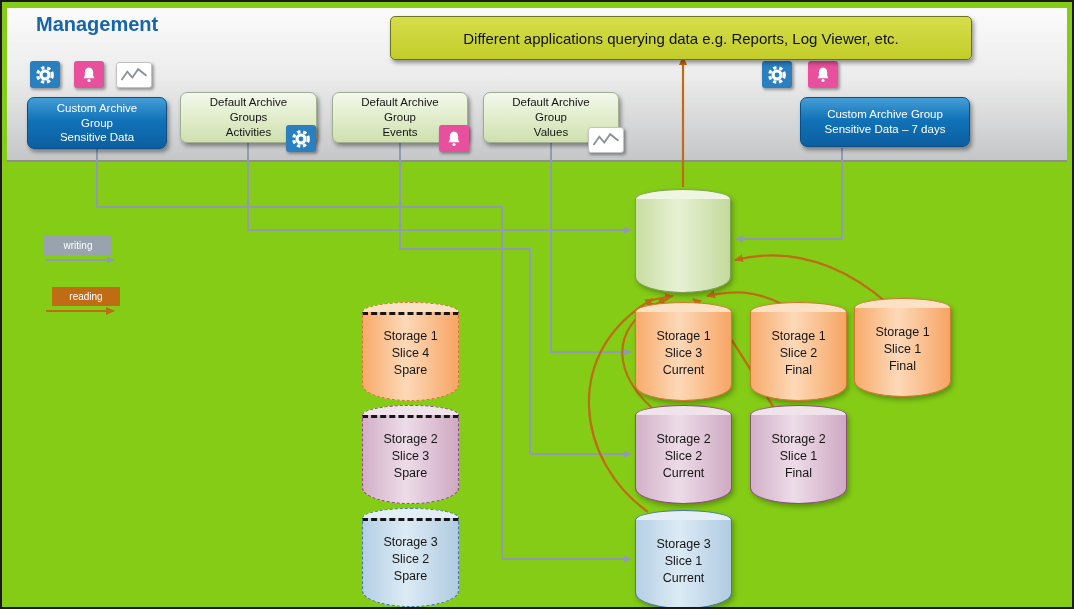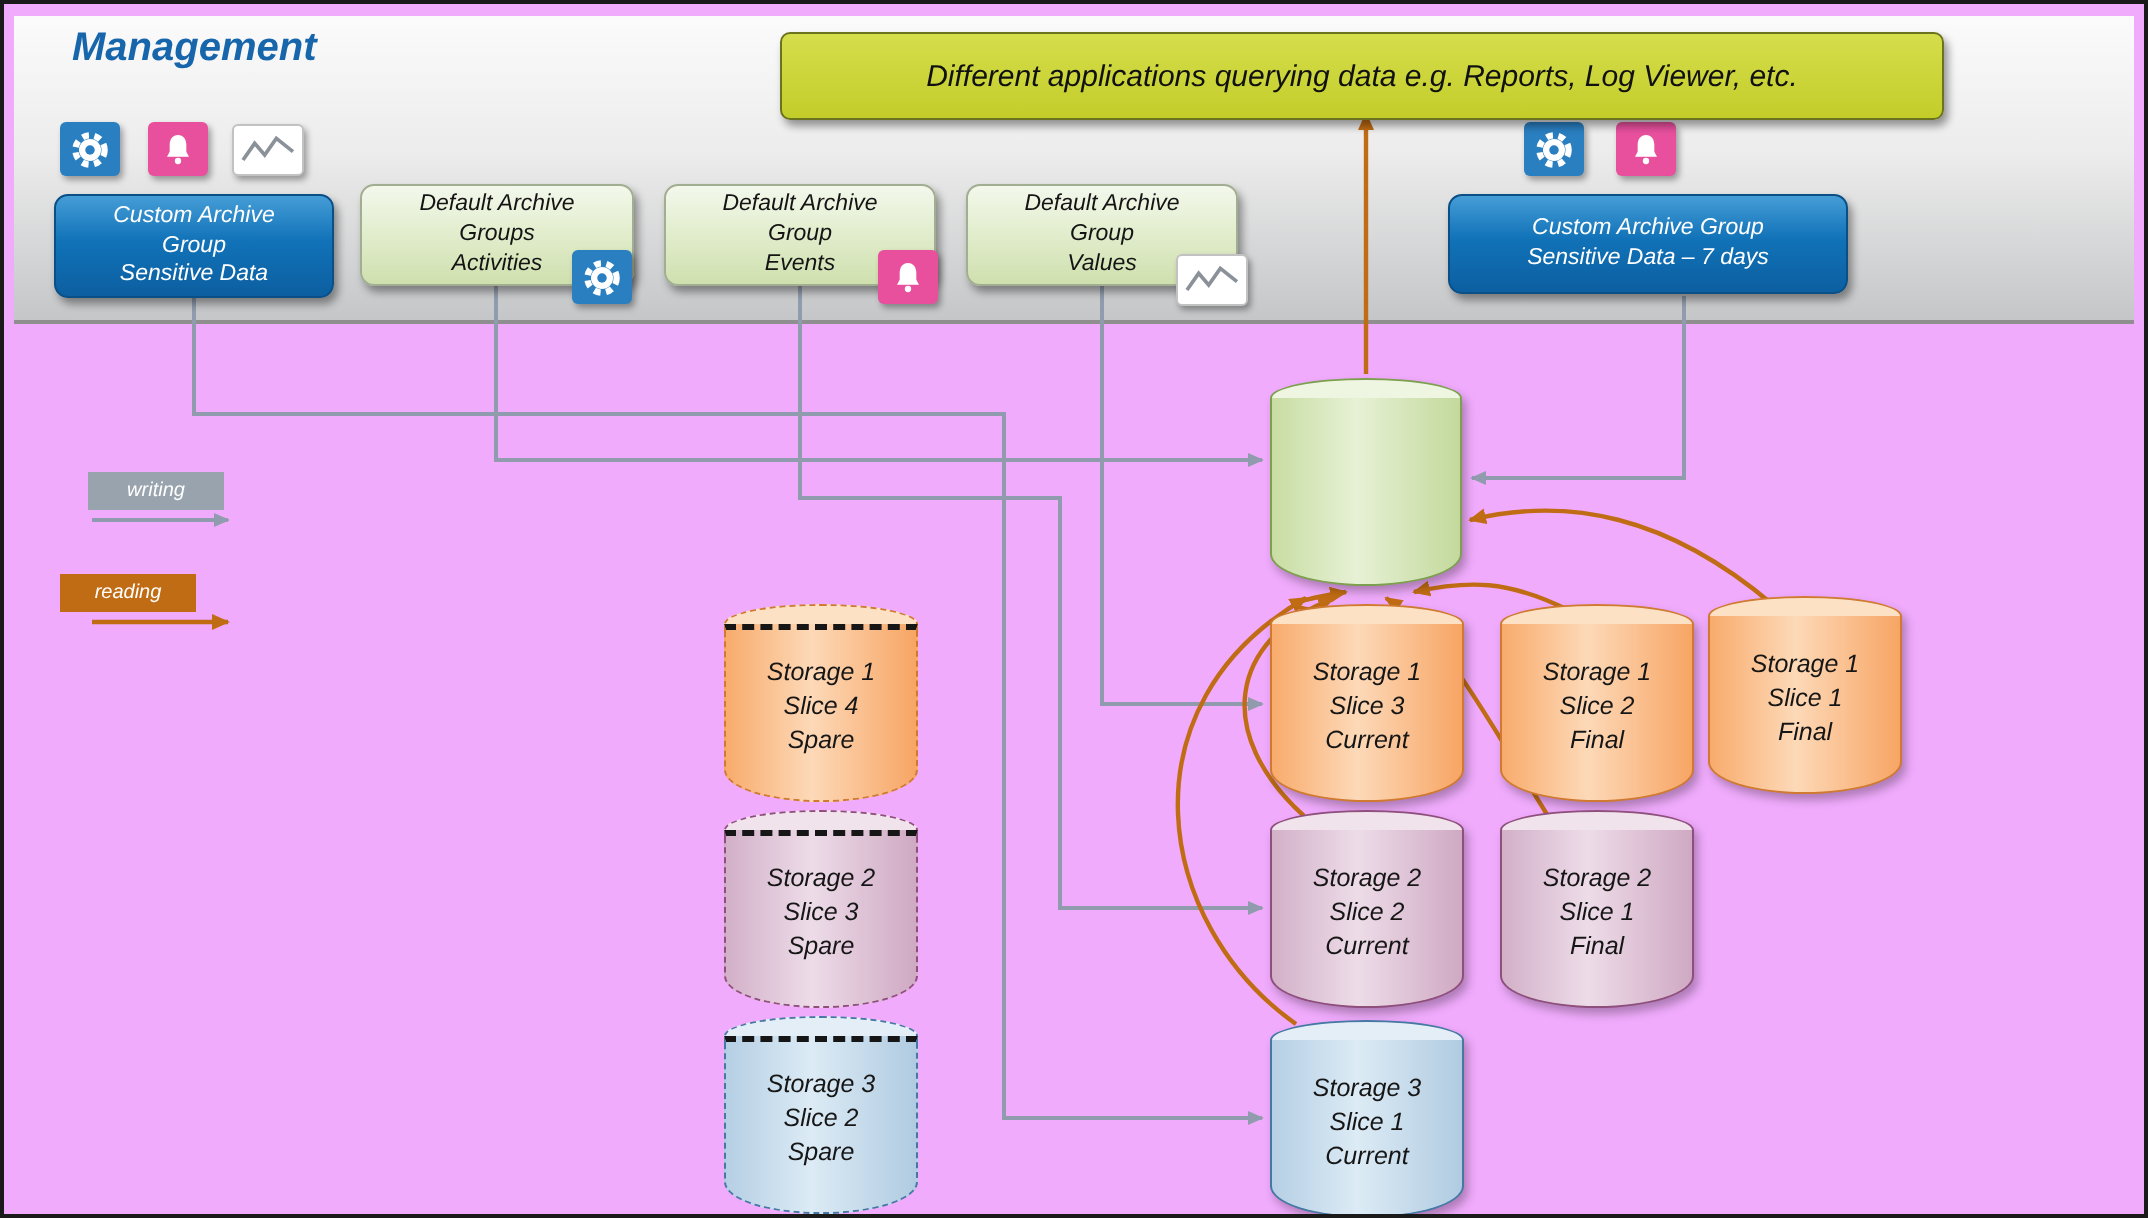--- a/index.html
+++ b/index.html
@@ -1,16 +1,16 @@
 <!DOCTYPE html>
 <html><head>
 <meta charset="utf-8">
 <style>
   html,body{margin:0;padding:0;background:#fff;font-family:"Liberation Sans",sans-serif;}
-  .stage{position:relative;width:1074px;height:609px;border:2px solid #1a1a1a;background:#f0abfc;overflow:hidden;box-sizing:border-box;font-style:italic;}
+  .stage{position:relative;width:1074px;height:609px;border:2px solid #1a1a1a;background:#84cc16;overflow:hidden;box-sizing:border-box;}
   
   .hdr{position:absolute;left:5px;top:6px;right:5px;height:152px;z-index:1;
        background:linear-gradient(180deg,#fbfbfb 0%,#ececec 45%,#c5c6c8 100%);
        border-bottom:2px solid #8f8f8f;}
   .overlay{position:absolute;left:0;top:0;z-index:2;pointer-events:none;}
   .node{position:absolute;z-index:3;box-sizing:border-box;}
   
   .ms-title{left:34px;top:10px;font-size:20px;font-weight:bold;color:#1766ab;line-height:1.25;}
   .ms-title span{display:block;}
   
@@ -147,21 +147,21 @@
   <div class="node abox default" style="left:330px;top:90px;width:136px;height:51px;">
     <span>Default Archive</span>
     <span>Group</span>
     <span>Events</span>
   </div>
   <div class="node abox default" style="left:481px;top:90px;width:136px;height:51px;">
     <span>Default Archive</span>
     <span>Group</span>
     <span>Values</span>
   </div>
-  <div class="node abox custom" style="left:722px;top:95px;width:200px;height:50px;">
+  <div class="node abox custom" style="left:798px;top:95px;width:170px;height:50px;">
     <span>Custom Archive Group</span>
     <span>Sensitive Data – 7 days</span>
   </div>
 
   <div class="node tile blue" style="left:284px;top:123px;">
     <svg width="22" height="22" viewBox="0 0 24 24">
         <circle cx="12" cy="12" r="8" fill="none" stroke="#fff" stroke-width="3.4" stroke-dasharray="3.6 3.05"></circle>
         <circle cx="12" cy="12" r="6" fill="#fff"></circle>
         <circle cx="12" cy="12" r="2.6" fill="#2a7fc1"></circle>
       </svg>
@@ -174,21 +174,21 @@
   </div>
   <div class="node tile white" style="left:586px;top:125px;">
     <svg width="32" height="20" viewBox="0 0 36 24">
         <polyline points="3,18 10,8 16,15 23,5 33,13" fill="none" stroke="#8a9199" stroke-width="2.2"></polyline>
       </svg>
   </div>
 
   <div class="node lgbox writing" style="left:42px;top:234px;">
     <span>writing</span>
   </div>
-  <div class="node lgbox reading" style="left:28px;top:285px;">
+  <div class="node lgbox reading" style="left:50px;top:285px;">
     <span>reading</span>
   </div>
 
   <div class="node cyl green shadow" style="left:633px;top:187px;width:96px;height:104px;">
     <div class="top"></div>
     <div class="body"></div>
   </div>
 
   <div class="node cyl orange dashed" style="left:360px;top:300px;">
     <div class="top"></div>

